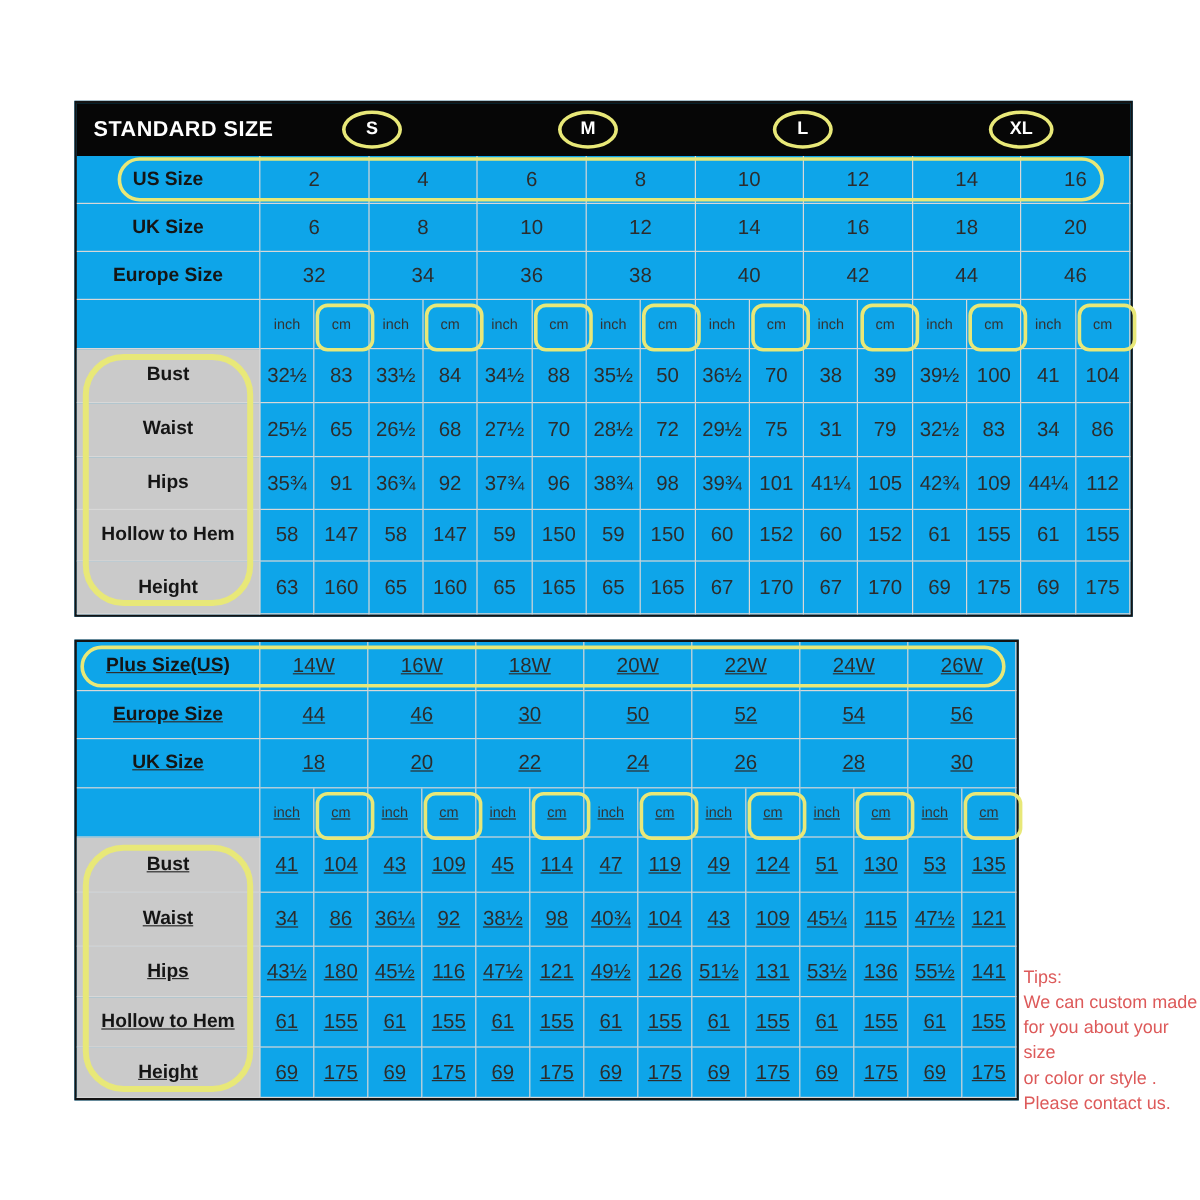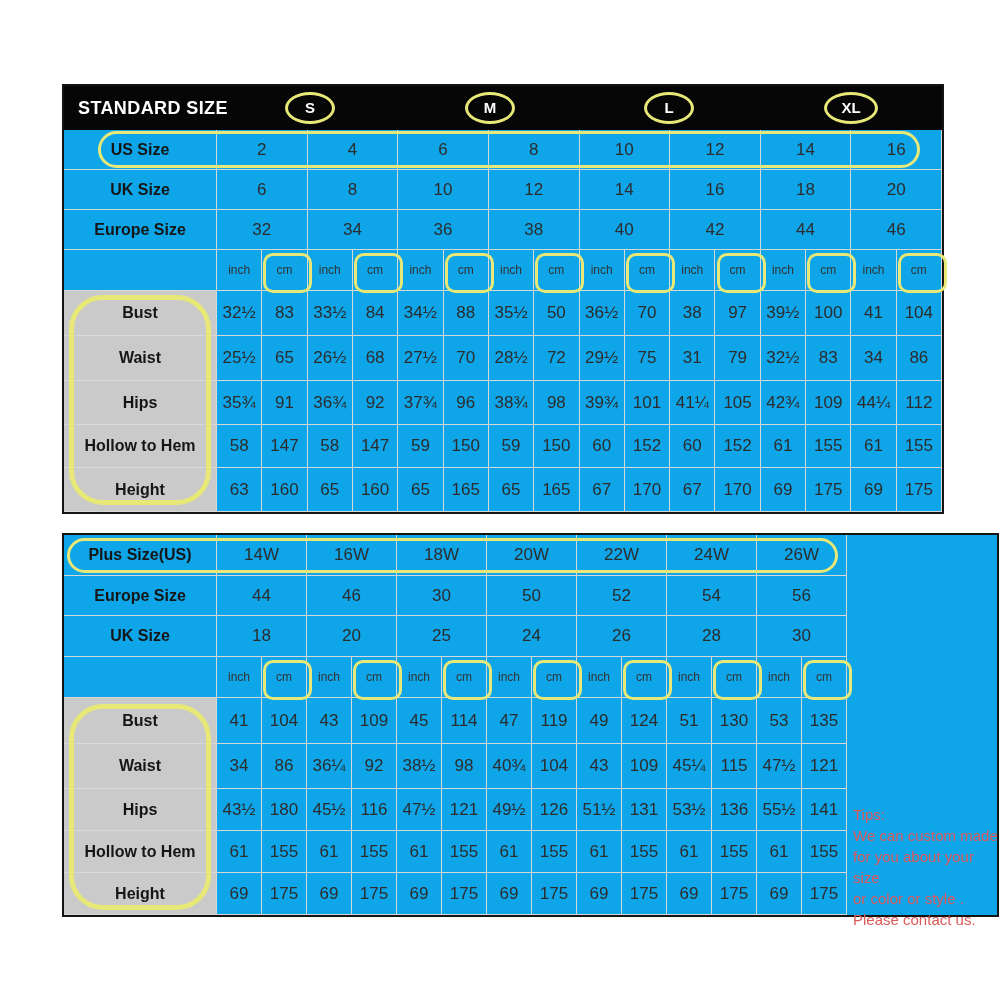--- a/index.html
+++ b/index.html
@@ -12,21 +12,21 @@
   html,body{margin:0;padding:0;}
   body{
     width:1000px;height:1000px;position:relative;background:#ffffff;
     font-family:"Liberation Sans", sans-serif;color:var(--ink);
     overflow:hidden;
   }
   .table-wrap{
     position:absolute;background:#0ea5e9;border:2px solid #141414;box-sizing:border-box;
   }
   #standard-table{left:62px;top:84px;width:882px;}
-  #plus-table{left:62px;top:533px;width:937px;}
+  #plus-table{left:62px;top:533px;width:787px;text-decoration:underline;}
   .black-bar{position:relative;height:44px;background:#060606;}
   .bar-title{
     position:absolute;left:14px;top:50%;transform:translateY(-50%);
     color:#fff;font-weight:bold;font-size:18px;letter-spacing:.4px;
   }
   .group{
     position:absolute;top:22px;transform:translate(-50%,-50%);
     color:#fff;font-weight:bold;font-size:15px;text-align:center;
     border:3px solid var(--hl);border-radius:50%;
     width:44px;height:26px;line-height:25px;box-sizing:content-box;
@@ -112,21 +112,21 @@
       <div class="cell num-cell">83</div>
       <div class="cell num-cell">33½</div>
       <div class="cell num-cell">84</div>
       <div class="cell num-cell">34½</div>
       <div class="cell num-cell">88</div>
       <div class="cell num-cell">35½</div>
       <div class="cell num-cell">50</div>
       <div class="cell num-cell">36½</div>
       <div class="cell num-cell">70</div>
       <div class="cell num-cell">38</div>
-      <div class="cell num-cell">97</div>
+      <div class="cell num-cell">39</div>
       <div class="cell num-cell">39½</div>
       <div class="cell num-cell">100</div>
       <div class="cell num-cell">41</div>
       <div class="cell num-cell">104</div>
       <div class="cell label-cell gray">Waist</div>
       <div class="cell num-cell">25½</div>
       <div class="cell num-cell">65</div>
       <div class="cell num-cell">26½</div>
       <div class="cell num-cell">68</div>
       <div class="cell num-cell">27½</div>
@@ -219,21 +219,21 @@
       <div class="cell num-cell wide">44</div>
       <div class="cell num-cell wide">46</div>
       <div class="cell num-cell wide">30</div>
       <div class="cell num-cell wide">50</div>
       <div class="cell num-cell wide">52</div>
       <div class="cell num-cell wide">54</div>
       <div class="cell num-cell wide">56</div>
       <div class="cell label-cell">UK Size</div>
       <div class="cell num-cell wide">18</div>
       <div class="cell num-cell wide">20</div>
-      <div class="cell num-cell wide">25</div>
+      <div class="cell num-cell wide">22</div>
       <div class="cell num-cell wide">24</div>
       <div class="cell num-cell wide">26</div>
       <div class="cell num-cell wide">28</div>
       <div class="cell num-cell wide">30</div>
       <div class="cell label-cell"></div>
       <div class="cell unit-cell">inch</div>
       <div class="cell unit-cell">cm</div>
       <div class="cell unit-cell">inch</div>
       <div class="cell unit-cell">cm</div>
       <div class="cell unit-cell">inch</div>

